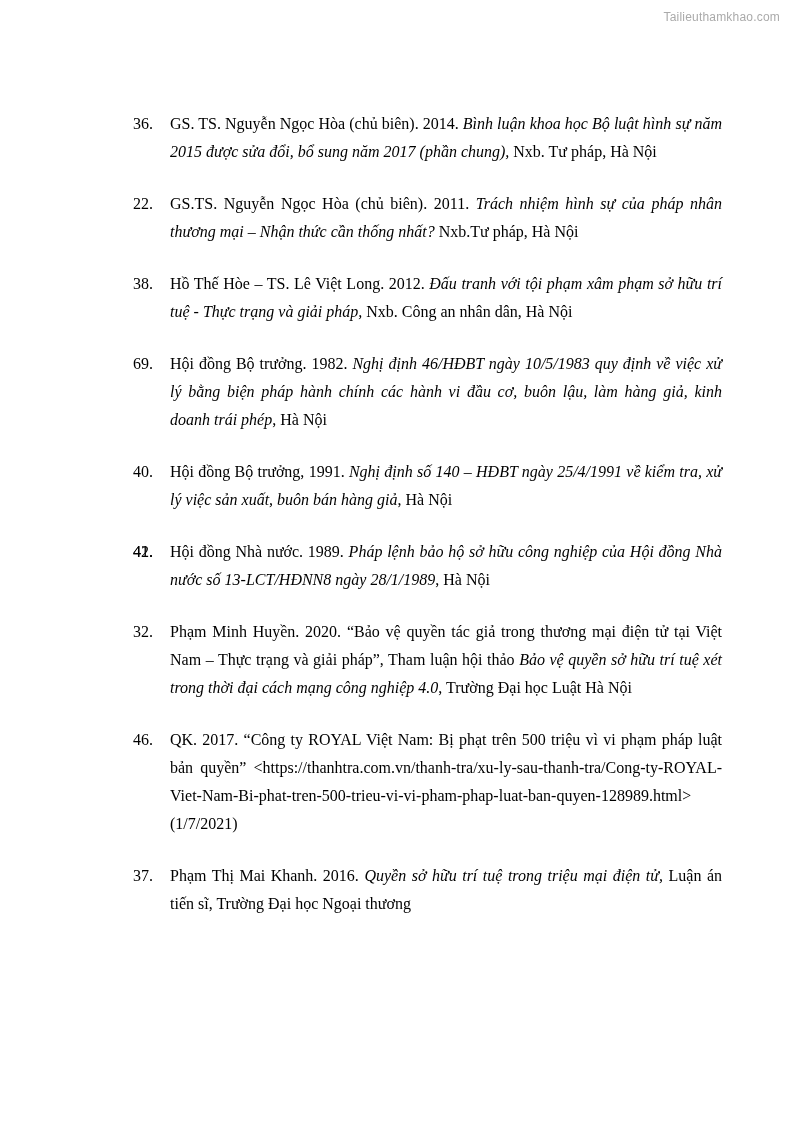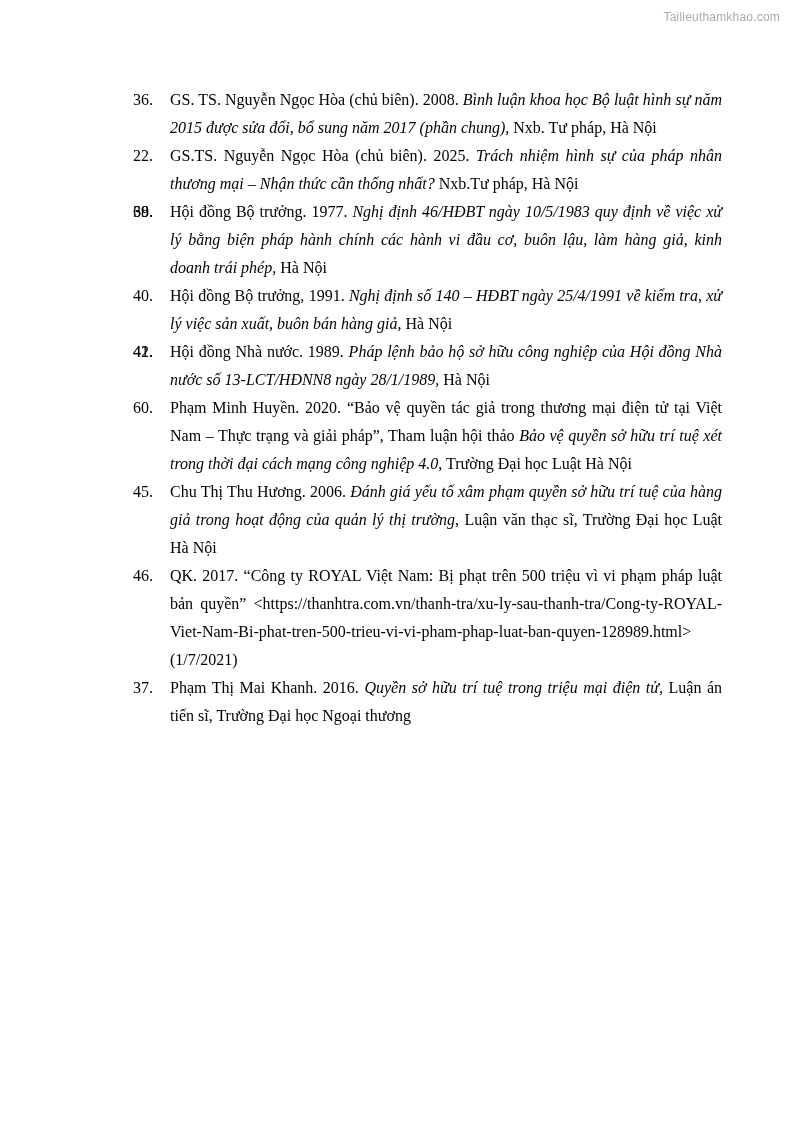--- a/index.html
+++ b/index.html
@@ -29,42 +29,42 @@
     top: 86px;
     left: 133px;
     width: 589px;
     font-size: 16px;
     line-height: 28px;
   }
   .entry {
     position: relative;
     padding-left: 37px;
     text-align: justify;
+    margin-top: 24px;
   }
   .entry .num {
     position: absolute;
     left: 0;
     top: 0;
   }
   .seg.italic {
     font-style: italic;
   }
 </style>
 </head>
 <body>
 
 <div class="page">
   <div class="watermark">Tailieuthamkhao.com</div>
 
   <div class="content" id="reference-list">
-      <div class="entry"><span class="num">36.</span><span><span class="seg">GS. TS. Nguyễn Ngọc Hòa (chủ biên). 2008. </span><span class="seg italic">Bình luận khoa học Bộ luật hình sự năm 2015 được sửa đổi, bổ sung năm 2017 (phần chung),</span><span class="seg"> Nxb. Tư pháp, Hà Nội</span></span></div>
-      <div class="entry"><span class="num">22.</span><span><span class="seg">GS.TS. Nguyễn Ngọc Hòa (chủ biên). 2025. </span><span class="seg italic">Trách nhiệm hình sự của pháp nhân thương mại – Nhận thức cần thống nhất?</span><span class="seg"> Nxb.Tư pháp, Hà Nội</span></span></div>
-      <div class="entry"><span class="num">38.</span></div>
-      <div class="entry"><span class="num">69.</span><span><span class="seg">Hội đồng Bộ trưởng. 1977. </span><span class="seg italic">Nghị định 46/HĐBT ngày 10/5/1983 quy định về việc xử lý bằng biện pháp hành chính các hành vi đầu cơ, buôn lậu, làm hàng giả, kinh doanh trái phép</span><span class="seg">, Hà Nội</span></span></div>
+      <div class="entry"><span class="num">36.</span><span><span class="seg">GS. TS. Nguyễn Ngọc Hòa (chủ biên). 2014. </span><span class="seg italic">Bình luận khoa học Bộ luật hình sự năm 2015 được sửa đổi, bổ sung năm 2017 (phần chung),</span><span class="seg"> Nxb. Tư pháp, Hà Nội</span></span></div>
+      <div class="entry"><span class="num">22.</span><span><span class="seg">GS.TS. Nguyễn Ngọc Hòa (chủ biên). 2011. </span><span class="seg italic">Trách nhiệm hình sự của pháp nhân thương mại – Nhận thức cần thống nhất?</span><span class="seg"> Nxb.Tư pháp, Hà Nội</span></span></div>
+      <div class="entry"><span class="num">38.</span><span><span class="seg">Hồ Thế Hòe – TS. Lê Việt Long. 2012. </span><span class="seg italic">Đấu tranh với tội phạm xâm phạm sở hữu trí tuệ - Thực trạng và giải pháp,</span><span class="seg"> Nxb. Công an nhân dân, Hà Nội</span></span></div>
+      <div class="entry"><span class="num">69.</span><span><span class="seg">Hội đồng Bộ trưởng. 1982. </span><span class="seg italic">Nghị định 46/HĐBT ngày 10/5/1983 quy định về việc xử lý bằng biện pháp hành chính các hành vi đầu cơ, buôn lậu, làm hàng giả, kinh doanh trái phép</span><span class="seg">, Hà Nội</span></span></div>
       <div class="entry"><span class="num">40.</span><span><span class="seg">Hội đồng Bộ trưởng, 1991. </span><span class="seg italic">Nghị định số 140 – HĐBT ngày 25/4/1991 về kiểm tra, xử lý việc sản xuất, buôn bán hàng giả</span><span class="seg">, Hà Nội</span></span></div>
       <div class="entry"><span class="num">41.</span></div>
       <div class="entry"><span class="num">42.</span><span><span class="seg">Hội đồng Nhà nước. 1989. </span><span class="seg italic">Pháp lệnh bảo hộ sở hữu công nghiệp của Hội đồng Nhà nước số 13-LCT/HĐNN8 ngày 28/1/1989</span><span class="seg">, Hà Nội</span></span></div>
-      <div class="entry"><span class="num">60.</span><span><span class="seg">Phạm Minh Huyền. 2020. “Bảo vệ quyền tác giả trong thương mại điện tử tại Việt Nam – Thực trạng và giải pháp”, Tham luận hội thảo </span><span class="seg italic">Bảo vệ quyền sở hữu trí tuệ xét trong thời đại cách mạng công nghiệp 4.0</span><span class="seg">, Trường Đại học Luật Hà Nội</span></span></div>
-      <div class="entry"><span class="num">45.</span><span><span class="seg">Chu Thị Thu Hương. 2006. </span><span class="seg italic">Đánh giá yếu tố xâm phạm quyền sở hữu trí tuệ của hàng giả trong hoạt động của quản lý thị trường,</span><span class="seg"> Luận văn thạc sĩ, Trường Đại học Luật Hà Nội</span></span></div>
+      <div class="entry"><span class="num">32.</span><span><span class="seg">Phạm Minh Huyền. 2020. “Bảo vệ quyền tác giả trong thương mại điện tử tại Việt Nam – Thực trạng và giải pháp”, Tham luận hội thảo </span><span class="seg italic">Bảo vệ quyền sở hữu trí tuệ xét trong thời đại cách mạng công nghiệp 4.0</span><span class="seg">, Trường Đại học Luật Hà Nội</span></span></div>
       <div class="entry"><span class="num">46.</span><span><span class="seg">QK. 2017. “Công ty ROYAL Việt Nam: Bị phạt trên 500 triệu vì vi phạm pháp luật bản quyền” &lt;https://thanhtra.com.vn/thanh-tra/xu-ly-sau-thanh-tra/Cong-ty-ROYAL-Viet-Nam-Bi-phat-tren-500-trieu-vi-vi-pham-phap-luat-ban-quyen-128989.html&gt; (1/7/2021)</span></span></div>
       <div class="entry"><span class="num">37.</span><span><span class="seg">Phạm Thị Mai Khanh. 2016. </span><span class="seg italic">Quyền sở hữu trí tuệ trong triệu mại điện tử,</span><span class="seg"> Luận án tiến sĩ, Trường Đại học Ngoại thương</span></span></div>
     </div>
 </div>
 
 </body></html>

